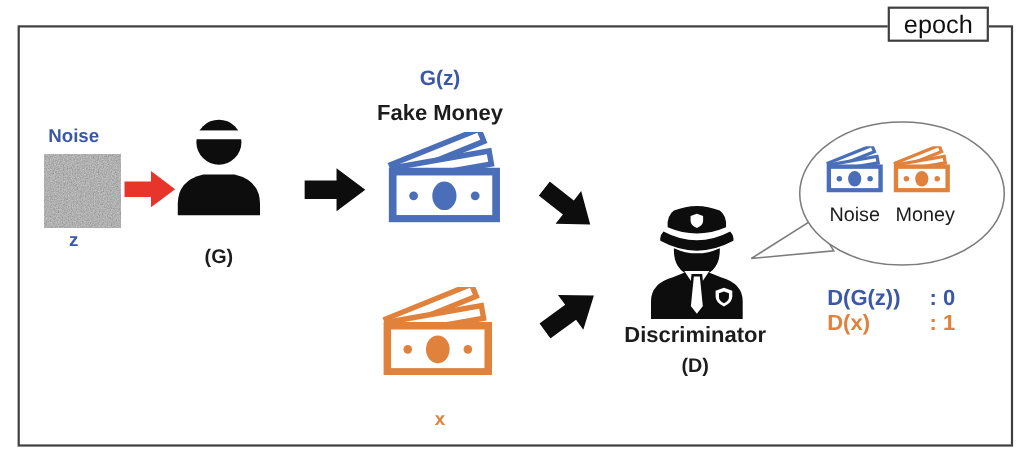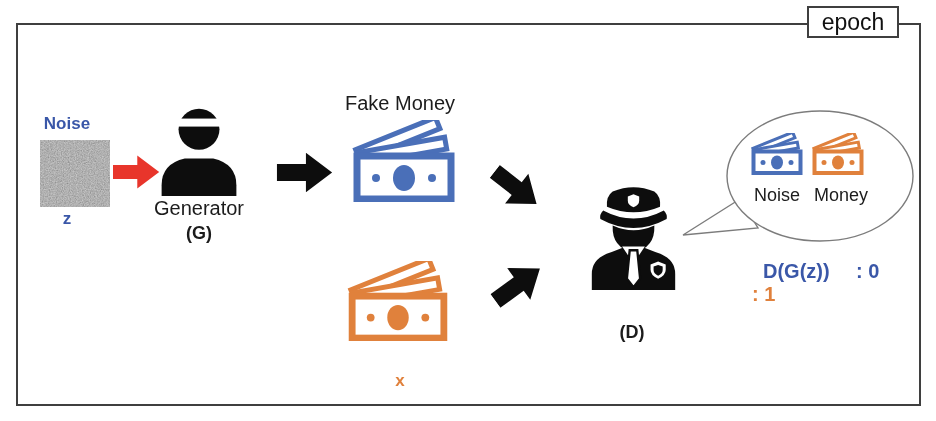--- a/index.html
+++ b/index.html
@@ -14,21 +14,21 @@
   }
   .epoch-box{
     left:807px;top:6px;width:88px;height:28px;background:#fff;
     border:2px solid var(--border,#3f3f3f);z-index:3;
     display:flex;align-items:center;justify-content:center;
     font-size:23px;color:#111;
   }
   .lbl{text-align:center;}
   .blue-text{color:var(--blue,#3a57a8);font-weight:bold;}
   .orange-text{color:var(--orange,#e0813c);font-weight:bold;}
-  .title20{font-size:20px;color:var(--ink,#1c1c1c);}
+  .title20{font-size:20px;color:var(--ink,#1c1c1c);font-weight:bold;}
   .sym18{font-size:18px;font-weight:bold;color:var(--ink,#1c1c1c);}
 
   
   .noise-title{left:27px;top:114px;width:80px;font-size:17px;}
   .noise-img{left:40px;top:140px;width:70px;height:67px;line-height:0;}
   .noise-sym{left:27px;top:209px;width:80px;font-size:17px;}
 
   
   .arrow{line-height:0;}
   .arrow-red{left:113px;top:151px;width:47px;height:42px;color:var(--red,#e8352b);}
@@ -59,21 +59,21 @@
   
   .bubble{left:668px;top:105px;width:256px;height:142px;line-height:0;}
   .bubble-fake-icon{left:751px;top:133px;width:52px;height:42px;color:var(--money-blue,#4a6fb8);line-height:0;}
   .bubble-real-icon{left:812px;top:133px;width:52px;height:42px;color:var(--orange,#e0813c);line-height:0;}
   .bubble-fake-lbl{left:747px;top:185px;width:60px;font-size:18px;color:var(--ink,#1c1c1c);}
   .bubble-real-lbl{left:811px;top:185px;width:60px;font-size:18px;color:var(--ink,#1c1c1c);}
 
   
   .outputs{left:752px;top:260px;width:170px;font-size:20px;font-weight:bold;line-height:23px;}
   .out-row{display:flex;}
-  .out-row .expr{width:93px;margin-left:11px;}
+  .out-row .expr{width:93px;}
 </style>
 </head>
 <body>
 
 <div class="stage">
 
   <div class="abs frame"></div>
 
   <div class="abs epoch-box">
     <span>epoch</span>
@@ -106,29 +106,29 @@
       </svg>
   </div>
 
   <div class="abs gen-icon">
     <svg width="90" height="89" viewBox="0 0 100 100">
       <circle cx="50" cy="25" r="23" fill="currentColor"></circle>
       <rect x="18" y="13" width="64" height="9" fill="#fff"></rect>
       <path d="M8,100 L8,88 Q8,64 34,58 L66,58 Q92,64 92,88 L92,100 Z" fill="currentColor"></path>
     </svg>
   </div>
-  <div class="abs lbl title20 gen-name">Generator</div>
   <div class="abs lbl sym18 gen-sym">(G)</div>
 
   <div class="abs arrow arrow-gen">
     <svg width="58" height="43" viewBox="0 0 60 46">
         <polygon points="0,14 31,14 31,2 59,23 31,44 31,32 0,32" fill="currentColor"></polygon>
       </svg>
   </div>
 
+  <div class="abs lbl blue-text gz-label">G(z)</div>
   <div class="abs lbl title20 fake-title">Fake Money</div>
   <div class="abs fake-icon">
     <svg width="104" height="82" viewBox="0 0 104 82">
       <g transform="rotate(-22 10 40)">
           <rect x="8" y="28" width="86" height="12" fill="#fff" stroke="currentColor" stroke-width="5"></rect>
         </g>
       <g transform="rotate(-10 10 44)">
           <rect x="8" y="32" width="88" height="12" fill="#fff" stroke="currentColor" stroke-width="5"></rect>
         </g>
       <rect x="5" y="36" width="94" height="43" fill="#fff" stroke="currentColor" stroke-width="7"></rect>
@@ -171,20 +171,21 @@
       <path d="M50,13 l6,2.2 v4.5 q0,4.6 -6,6.9 q-6,-2.3 -6,-6.9 v-4.5 Z" fill="#fff"></path>
       <path d="M18,30 Q50,47 82,30 Q86,34 85,39 Q50,58 15,39 Q14,34 18,30 Z" fill="currentColor"></path>
       <path d="M28,46 Q50,56 72,46 Q73,70 50,74 Q27,70 28,46 Z" fill="currentColor"></path>
       <path d="M6,114 L6,97 Q6,80 27,74 L42,68 L58,68 L73,74 Q94,80 94,97 L94,114 Z" fill="currentColor"></path>
       <polygon points="38,68 62,68 50,86" fill="#fff"></polygon>
       <path d="M46,72 h8 l3,30 -7,9 -7,-9 Z" fill="#fff" stroke="#0d0d0d" stroke-width="2.5"></path>
       <path d="M76,84 l8,3 v5.5 q0,6 -8,9.5 q-8,-3.5 -8,-9.5 v-5.5 Z" fill="#fff"></path>
       <path d="M76,87.5 l4.8,1.8 v3.6 q0,3.8 -4.8,6 q-4.8,-2.2 -4.8,-6 v-3.6 Z" fill="#0d0d0d"></path>
     </svg>
   </div>
+  <div class="abs lbl title20 disc-name">Discriminator</div>
   <div class="abs lbl sym18 disc-sym">(D)</div>
 
   <div class="abs bubble">
     <svg width="256" height="142" viewBox="0 0 256 142">
       <polygon points="72,94 15,130 90,123" fill="#fff" stroke="#7c7c7c" stroke-width="1.4"></polygon>
       <ellipse cx="152" cy="71" rx="93" ry="65" fill="#fff" stroke="#7c7c7c" stroke-width="1.4"></ellipse>
     </svg>
   </div>
   <div class="abs bubble-fake-icon">
     <svg width="52" height="42" viewBox="0 0 104 82">
@@ -216,17 +217,18 @@
   </div>
   <div class="abs lbl bubble-fake-lbl">Noise</div>
   <div class="abs lbl bubble-real-lbl">Money</div>
 
   <div class="abs outputs">
     <div class="out-row blue-text">
       <span class="expr">D(G(z))</span>
       <span class="val">: 0</span>
     </div>
     <div class="out-row orange-text">
+      <span class="expr">D(x)</span>
       <span class="val">: 1</span>
     </div>
   </div>
 
 </div>
 
 </body></html>

